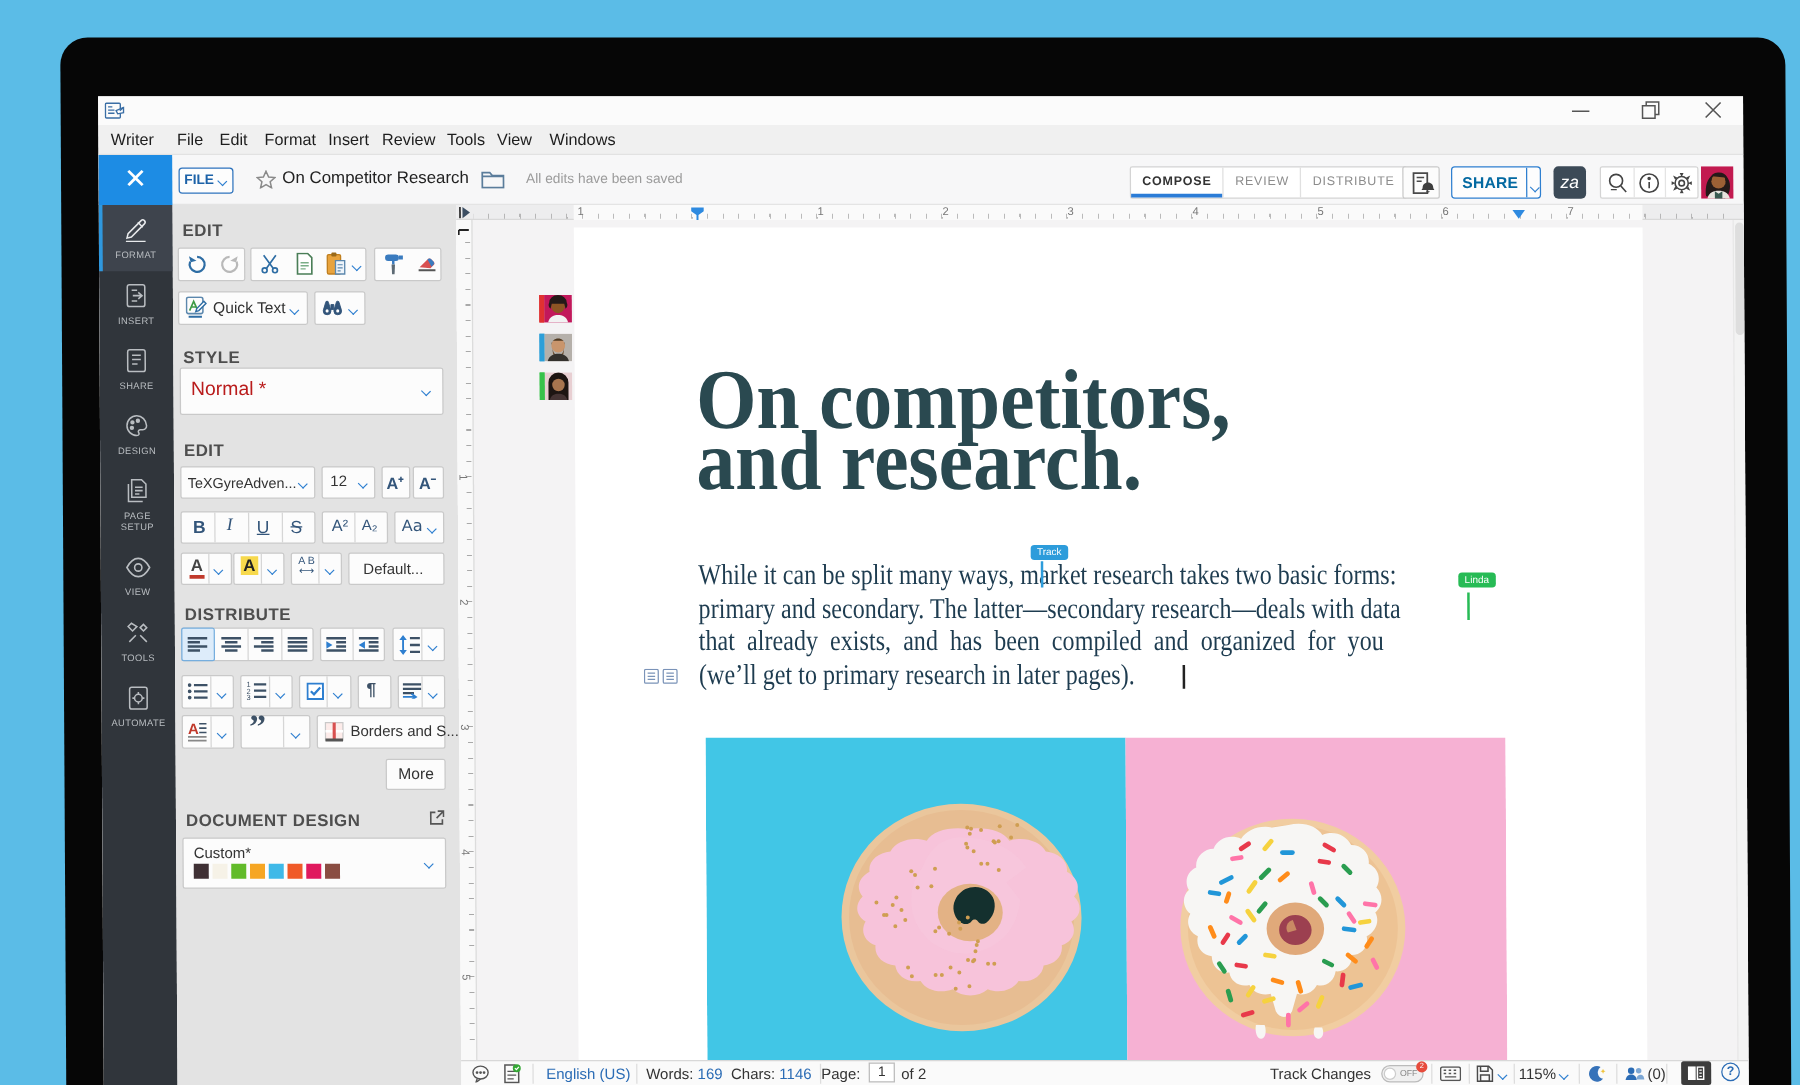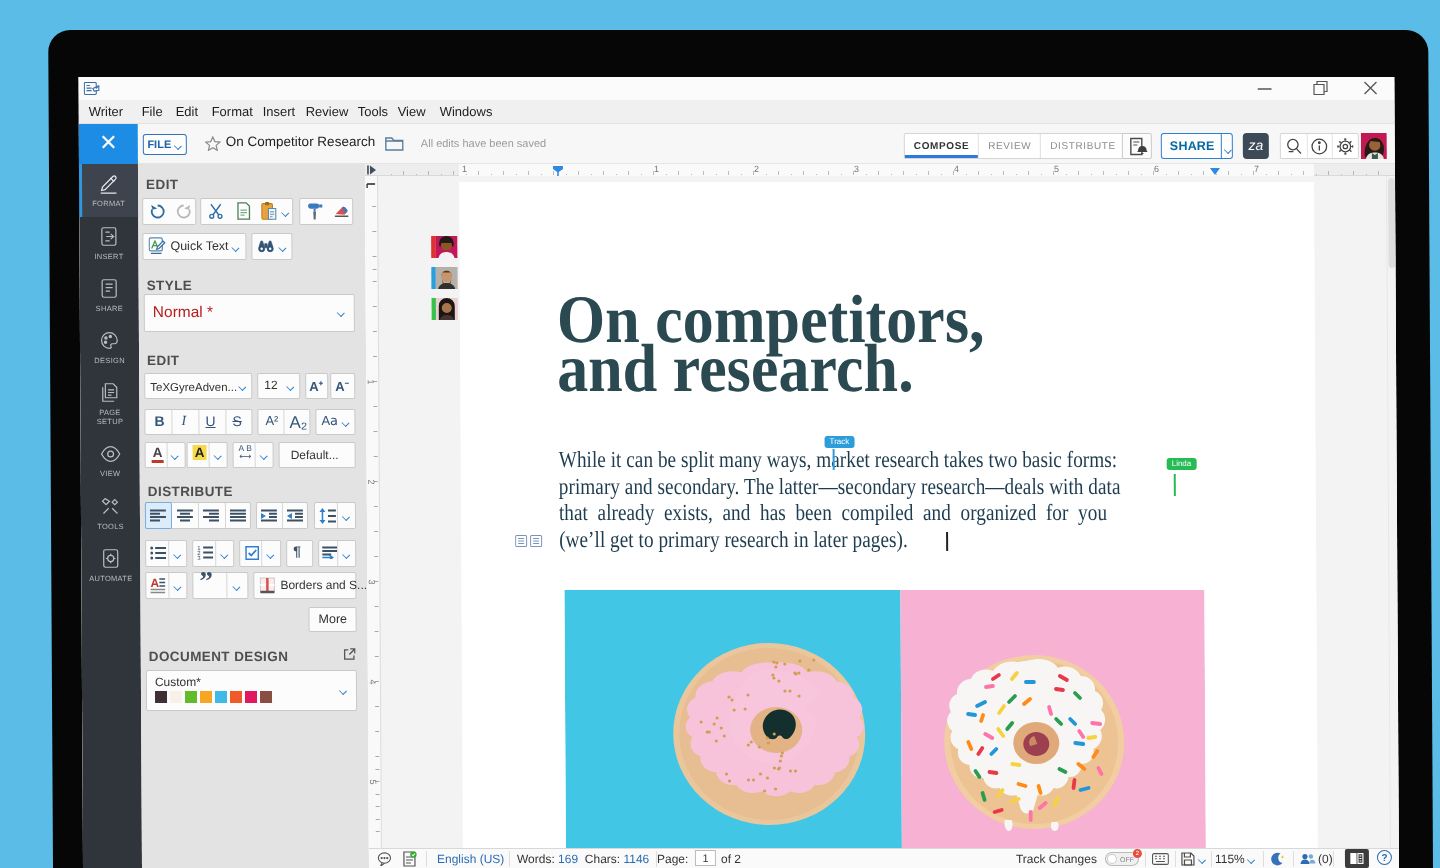--- a/index.html
+++ b/index.html
@@ -281,21 +281,21 @@
         <div class="btn" style="left:5px;top:245px;width:108px;height:26px"></div>
         <span style="position:absolute;left:15px;top:249px;font-size:14px;font-weight:bold;color:#33557a">B</span>
         <span style="position:absolute;left:42px;top:249px;font-size:14px;font-style:italic;color:#33557a;font-family:'Liberation Serif',serif">I</span>
         <span style="position:absolute;left:66px;top:249px;font-size:14px;text-decoration:underline;color:#33557a">U</span>
         <span style="position:absolute;left:93px;top:249px;font-size:14px;text-decoration:line-through;color:#33557a">S</span>
         <i style="position:absolute;left:32px;top:246px;width:1px;height:24px;background:#d6d6d6"></i>
         <i style="position:absolute;left:59px;top:246px;width:1px;height:24px;background:#d6d6d6"></i>
         <i style="position:absolute;left:86px;top:246px;width:1px;height:24px;background:#d6d6d6"></i>
         <div class="btn" style="left:118px;top:245px;width:53px;height:26px"></div>
         <span style="position:absolute;left:126px;top:249px;font-size:13px;color:#33557a">A²</span>
-        <span style="position:absolute;left:150px;top:249px;font-size:17px;color:#33557a">A₂</span>
+        <span style="position:absolute;left:150px;top:249px;font-size:12px;color:#33557a">A₂</span>
         <i style="position:absolute;left:144px;top:246px;width:1px;height:24px;background:#d6d6d6"></i>
         <div class="btn" style="left:176px;top:245px;width:40px;height:26px"></div>
         <span style="position:absolute;left:182px;top:249px;font-size:13px;color:#33557a">A𝖺</span>
         <span class="chev" style="position:absolute;left:202px;top:254px"></span>
 
         <div class="btn" style="left:5px;top:278px;width:41px;height:26px"></div>
         <span style="position:absolute;left:12px;top:281px;font-size:13.5px;font-weight:bold;color:#444;border-bottom:3px solid #c0392b;padding:0 1px">A</span>
         <span class="chev" style="position:absolute;left:31px;top:287px"></span>
         <i style="position:absolute;left:27px;top:279px;width:1px;height:24px;background:#d6d6d6"></i>
         <div class="btn" style="left:47px;top:278px;width:41px;height:26px"></div>

